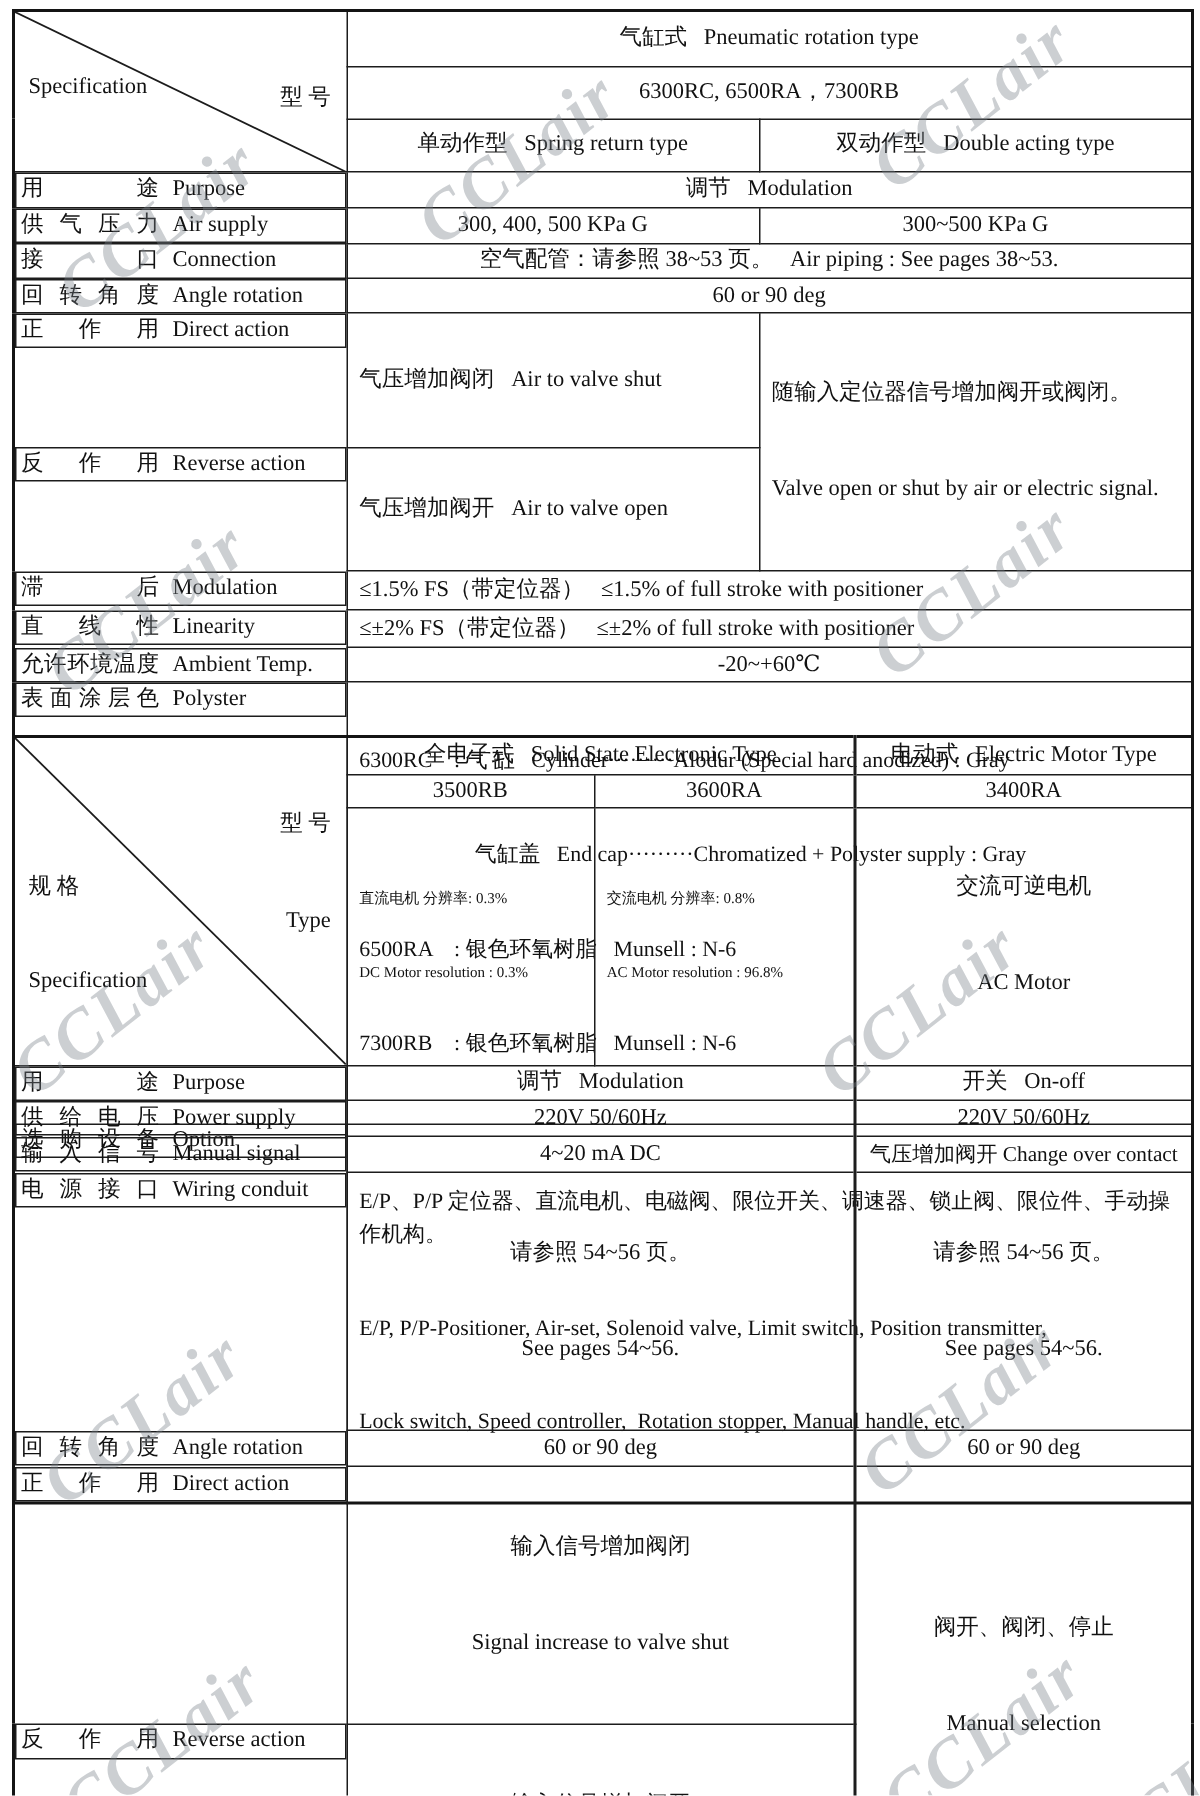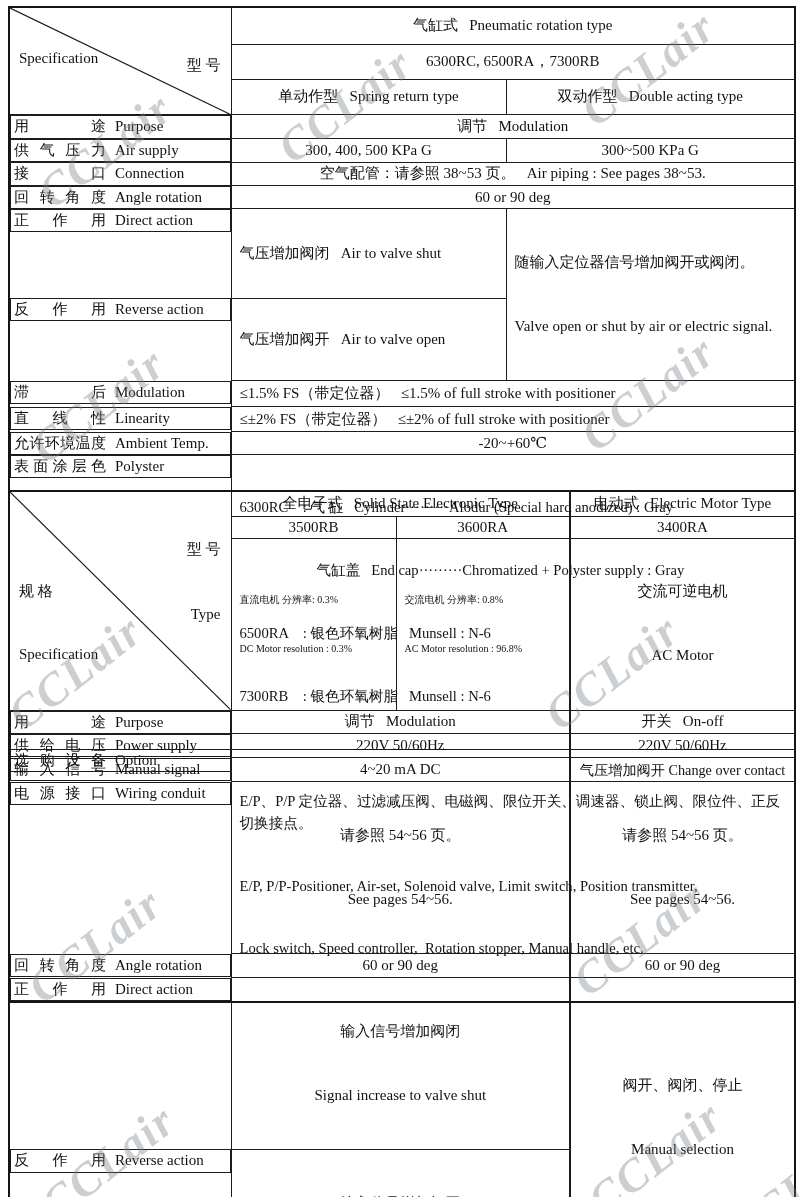--- a/index.html
+++ b/index.html
@@ -135,21 +135,21 @@
     <td class="lines-left small" colspan="2">
       <div class="ln">6300RC    : 气 缸   Cylinder·········Alodur (Special hard anodized) : Gray</div>
       <div class="ln ind">气缸盖   End cap·········Chromatized + Polyster supply : Gray</div>
       <div class="ln">6500RA    : 银色环氧树脂   Munsell : N-6</div>
       <div class="ln">7300RB    : 银色环氧树脂   Munsell : N-6</div>
     </td>
   </tr>
   <tr style="height:80px">
     <td class="lab"><span class="zh">选 购 设 备</span><span class="en">Option</span></td>
     <td class="lines-left small" colspan="2">
-      <div class="ln">E/P、P/P 定位器、过滤减压阀、电磁阀、限位开关、调速器、锁止阀、限位件、正反切换接点。</div>
+      <div class="ln">E/P、P/P 定位器、直流电机、电磁阀、限位开关、调速器、锁止阀、限位件、手动操作机构。</div>
       <div class="ln">E/P, P/P-Positioner, Air-set, Solenoid valve, Limit switch, Position transmitter,</div>
       <div class="ln">Lock switch, Speed controller,  Rotation stopper, Manual handle, etc.</div>
     </td>
   </tr>
 </tbody>
   </table>
 
 <table id="t2">
   <colgroup>
       <col style="width:222px">

